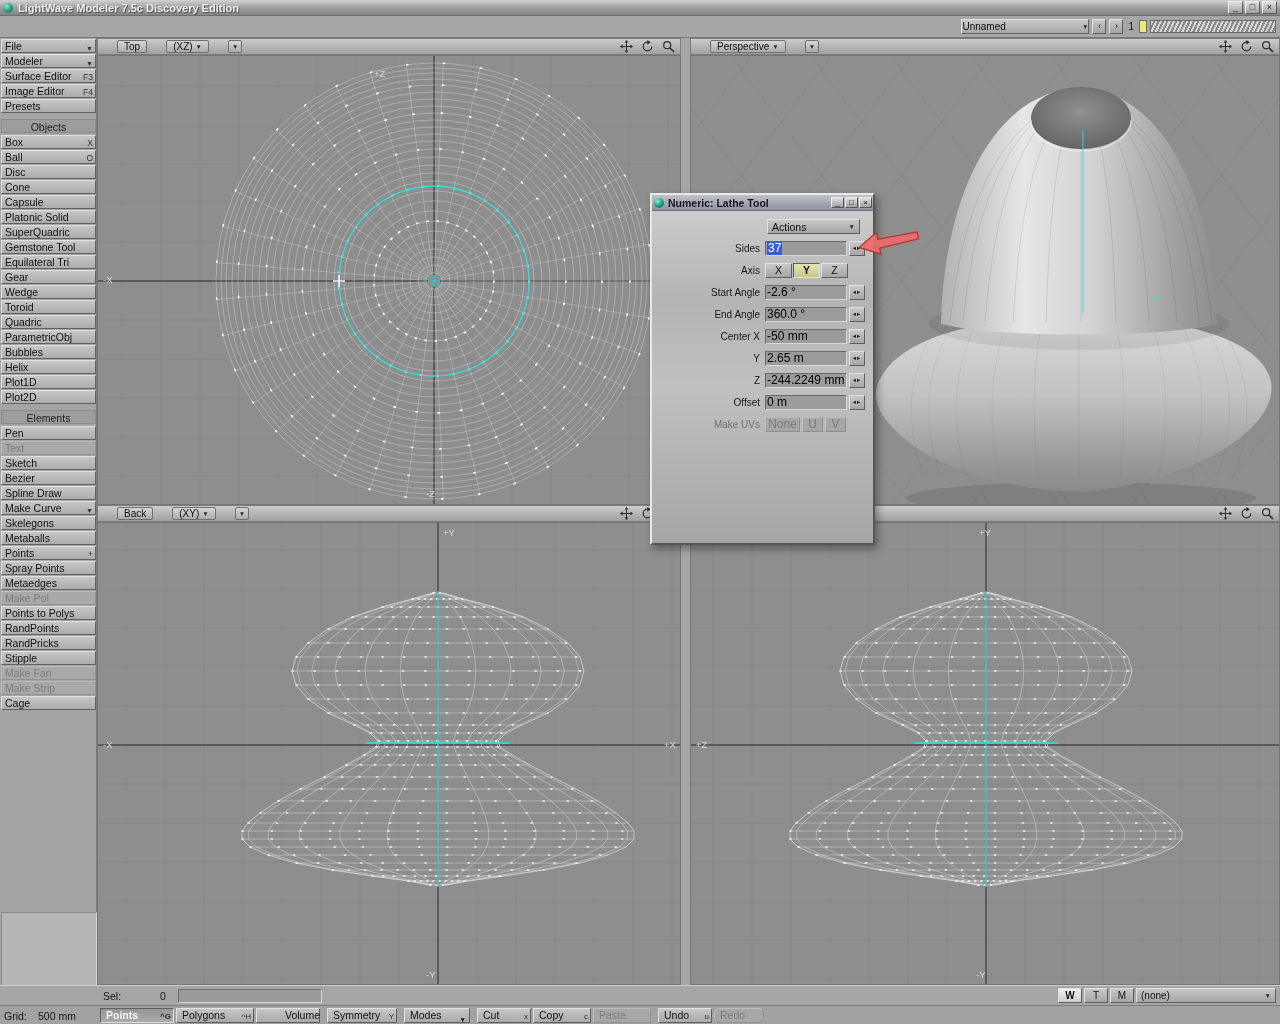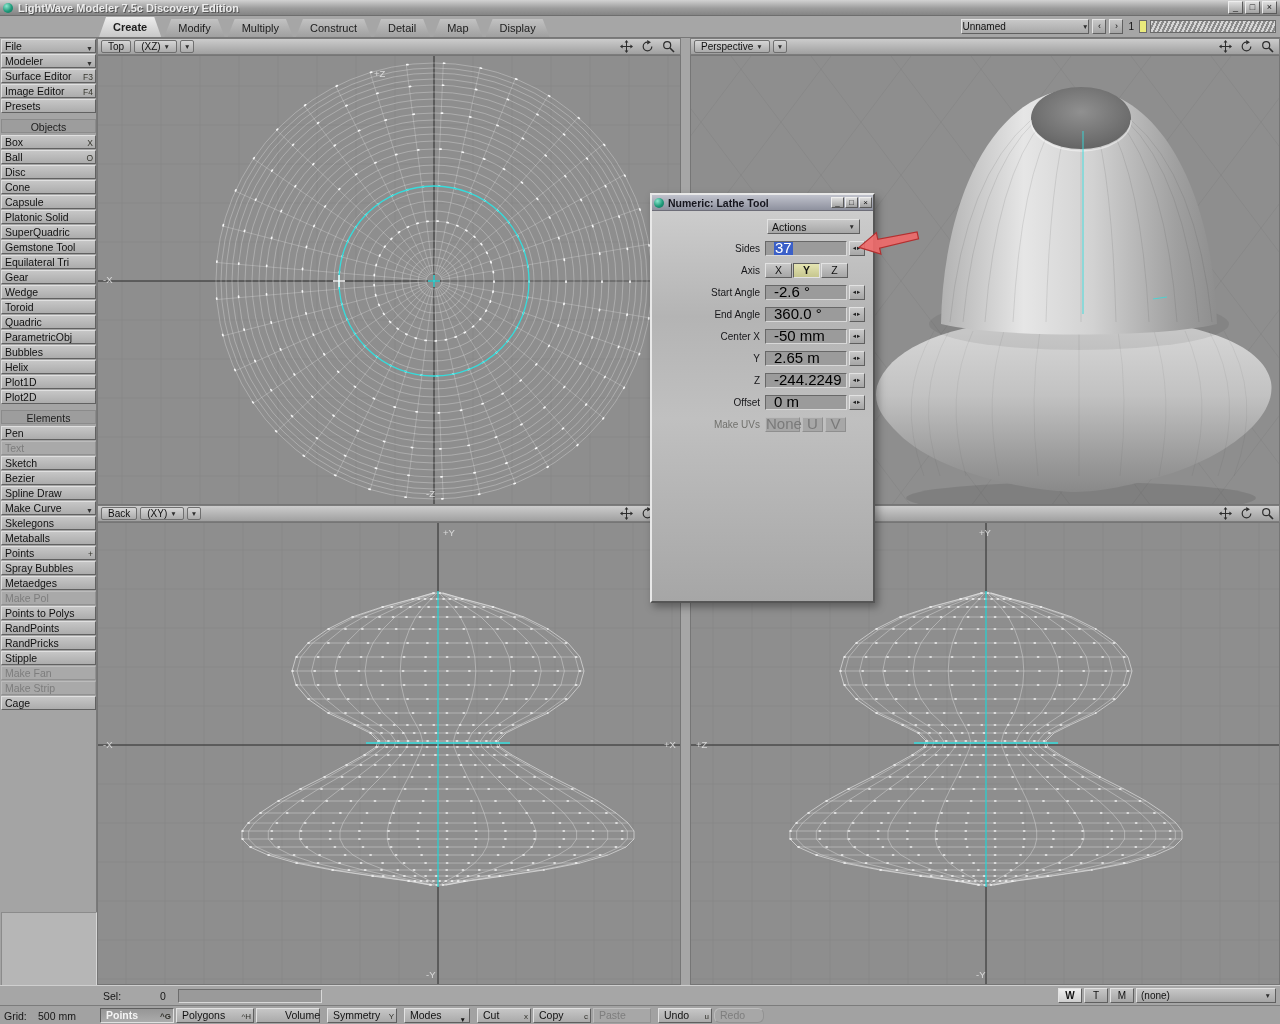--- a/index.html
+++ b/index.html
@@ -46,21 +46,21 @@
   .side-btn.disabled{color:#7d7d7d;background:#a9a9a9;border-color:#bcbcbc #919191 #919191 #bcbcbc}
   .side-btn .sc{position:absolute;right:2px;top:1px;font-size:8.5px;color:#35352d}
   .side-btn .dd{position:absolute;right:2px;top:3px;font-size:7px;color:#333}
   .side-header{width:95px;height:14px;margin:6px 0 2px 1px;font-size:10.5px;color:#1d1d1d;
     text-align:center;line-height:14px;background:#9d9d9d;border:1px solid #8b8b8b;box-sizing:border-box}
   .sidebar-bottom-box{position:absolute;left:1px;top:912px;width:94px;height:72px;
     background:#b6b6b6;border:1px solid;border-color:#8b8b8b #d6d6d6 #d6d6d6 #8b8b8b}
   
   .vp-header{position:absolute;height:17px;background:linear-gradient(#cccccc,#a0a0a0);
     border:1px solid #7c7c7c;box-sizing:border-box;display:flex;align-items:center}
-  .vp-label,.vp-axis,.vp-dd{height:13px;margin-left:3px;background:linear-gradient(#d6d6d6,#ababab);
+  .vp-label,.vp-axis,.vp-dd{height:13px;margin-left:19px;background:linear-gradient(#d6d6d6,#ababab);
     border:1px solid #6f6f6f;font-size:10px;line-height:11px;padding:0 6px;box-sizing:border-box;
     border-radius:2px;display:flex;align-items:center;gap:3px}
   .vp-dd{padding:0 3px}
   .mini-dd{font-size:6.5px;color:#2e2e2e}
   .vp-icons{margin-left:auto;margin-right:5px;display:flex;gap:8px;align-items:center}
   .vp-icons span{display:flex}
   .vp-canvas{position:absolute;background:#8e8e8e;border:1px solid #767676;box-sizing:border-box;overflow:hidden}
   .axlbl{position:absolute;font-size:9.5px;color:#e6e6e6;opacity:.85}
   
   .statusbar{position:absolute;left:0;top:985px;width:1280px;height:20px;background:#a6a6a6;
@@ -79,82 +79,73 @@
     border-top:1px solid #7c7c7c;box-sizing:border-box}
   .bb-btn{position:absolute;height:15px;top:2px;background:linear-gradient(#c6c6c6,#aaaaaa);
     border:1px solid;border-color:#e2e2e2 #5f5f5f #5f5f5f #e2e2e2;font-size:10.5px;line-height:13px;
     padding:0 14px 0 5px;box-sizing:border-box;white-space:nowrap}
   .bb-btn .sc{position:absolute;right:2px;top:1px;font-size:8px;color:#30302a}
   .bb-btn .dd{position:absolute;right:3px;top:4px;font-size:6.5px}
   .bb-btn.active{background:linear-gradient(#969696,#ababab);
     border-color:#5f5f5f #e0e0e0 #e0e0e0 #5f5f5f;color:#f4f4f4;font-weight:bold}
   .bb-btn.disabled{color:#7d7d7d;background:#a7a7a7;border-color:#bdbdbd #929292 #929292 #bdbdbd}
   
-  .numeric-panel{position:absolute;left:650px;top:193px;width:225px;height:410px;box-sizing:border-box;
+  .numeric-panel{position:absolute;left:650px;top:193px;width:225px;height:352px;box-sizing:border-box;
     background:linear-gradient(180deg,#d0d0d0,#b4b4b4 30%,#c0c0c0 55%,#a6a6a6),#bbb;
     border:2px solid;border-color:#e8e8e8 #565656 #565656 #e8e8e8;
     box-shadow:3px 4px 8px rgba(0,0,0,.35)}
   .np-title{position:absolute;left:0;top:0;right:0;height:15px;
     background:linear-gradient(180deg,#c0c2cc,#8e919e);display:flex;align-items:center;
     border-bottom:1px solid #6d6d78}
   .np-icon{width:10px;height:10px;margin-left:2px;border-radius:50%;
     background:radial-gradient(circle at 35% 30%,#8fe8d0,#1f9a7a 55%,#0b6b54)}
   .np-title-text{font-size:10.5px;font-weight:bold;color:#16161e;margin-left:4px}
   .np-btns{margin-left:auto;margin-right:1px;display:flex;gap:1px}
   .np-wbtn{width:13px;height:11px;background:linear-gradient(#dedede,#a2a2a2);border:1px solid;
     border-color:#eee #5a5a5a #5a5a5a #eee;font-size:8px;line-height:9px;text-align:center;box-sizing:border-box}
   .np-row{position:absolute;left:0;width:100%;height:15px}
   .np-label{position:absolute;left:0;top:0;width:108px;text-align:right;font-size:10px;
     line-height:15px;color:#17171a}
   .np-label.disabled{color:#71716d}
   .np-field{position:absolute;left:113px;top:0;width:82px;height:15px;background:#9b9b9b;
     border:1px solid;border-color:#686868 #d8d8d8 #d8d8d8 #686868;box-sizing:border-box;
-    font-size:15px;line-height:12px;padding:0 8px;color:#000;white-space:nowrap;overflow:hidden}
+    font-size:12px;line-height:12px;padding:0 1px;color:#000;white-space:nowrap;overflow:hidden}
   .np-field .selval{background:#3a5fc8;color:#fff;padding:0 1px}
   .np-step{position:absolute;left:197px;top:0;width:16px;height:15px;box-sizing:border-box;
     background:linear-gradient(#c8c8c8,#a6a6a6);border:1px solid;
     border-color:#e2e2e2 #5f5f5f #5f5f5f #e2e2e2;font-size:6.5px;line-height:12px;text-align:center;
     letter-spacing:1px;color:#222}
   .np-actions{position:absolute;left:115px;top:24px;width:93px;height:15px;box-sizing:border-box;
     background:linear-gradient(#c8c8c8,#a6a6a6);border:1px solid;
     border-color:#e2e2e2 #5f5f5f #5f5f5f #e2e2e2;font-size:10.5px;line-height:12px;
     display:flex;align-items:center;justify-content:space-between;padding:0 4px}
   .np-axisbtn{position:absolute;top:0;width:27px;height:15px;box-sizing:border-box;text-align:center;
     background:linear-gradient(#c8c8c8,#a6a6a6);border:1px solid;
     border-color:#e2e2e2 #5f5f5f #5f5f5f #e2e2e2;font-size:10.5px;line-height:12px}
   .np-axisbtn.on{background:linear-gradient(#e4e4b2,#c6c68e);font-weight:bold;
     border-color:#5f5f5f #e2e2e2 #e2e2e2 #5f5f5f}
   .np-uvbtn{position:absolute;top:0;height:15px;box-sizing:border-box;text-align:center;
     background:#a7a7a7;border:1px solid;border-color:#bdbdbd #8f8f8f #8f8f8f #bdbdbd;
-    font-size:15px;line-height:12px;color:#7a7a7a}
+    font-size:12px;line-height:12px;color:#7a7a7a}
   .red-arrow{position:absolute;left:857px;top:234px;transform:rotate(-12deg);transform-origin:4px 13px}
 </style>
 </head>
 <body>
 
 <div class="titlebar">
   <span class="app-logo"></span>
   <span class="title-text">LightWave Modeler 7.5c Discovery Edition</span>
   <div class="win-btns">
     <div class="win-btn">_</div>
     <div class="win-btn">□</div>
     <div class="win-btn">×</div>
   </div>
 </div>
 
 <div class="tabrow">
-  <div class="tabs" id="tabs">
-      <div class="tab active">Create</div>
-      <div class="tab">Modify</div>
-      <div class="tab">Multiply</div>
-      <div class="tab">Construct</div>
-      <div class="tab">Detail</div>
-      <div class="tab">Map</div>
-      <div class="tab">Display</div>
-    </div>
   <div class="tabrow-right">
     <div class="obj-select">
       <span>Unnamed</span>
       <span class="mini-dd">▼</span>
     </div>
     <div class="nav-btn">‹</div>
     <div class="nav-btn">›</div>
     <span class="page-num">1</span>
     <span class="color-chip"></span>
     <div class="stripes"></div>
@@ -189,21 +180,21 @@
     <div class="side-header">Elements</div>
     <div class="side-btn"><span>Pen</span></div>
     <div class="side-btn disabled"><span>Text</span></div>
     <div class="side-btn"><span>Sketch</span></div>
     <div class="side-btn"><span>Bezier</span></div>
     <div class="side-btn"><span>Spline Draw</span></div>
     <div class="side-btn"><span>Make Curve</span><span class="dd">▼</span></div>
     <div class="side-btn"><span>Skelegons</span></div>
     <div class="side-btn"><span>Metaballs</span></div>
     <div class="side-btn"><span>Points</span><span class="sc">+</span></div>
-    <div class="side-btn"><span>Spray Bubbles</span></div>
+    <div class="side-btn"><span>Spray Points</span></div>
     <div class="side-btn"><span>Metaedges</span></div>
     <div class="side-btn disabled"><span>Make Pol</span></div>
     <div class="side-btn"><span>Points to Polys</span></div>
     <div class="side-btn"><span>RandPoints</span></div>
     <div class="side-btn"><span>RandPricks</span></div>
     <div class="side-btn"><span>Stipple</span></div>
     <div class="side-btn disabled"><span>Make Fan</span></div>
     <div class="side-btn disabled"><span>Make Strip</span></div>
     <div class="side-btn"><span>Cage</span></div>
   </div>

